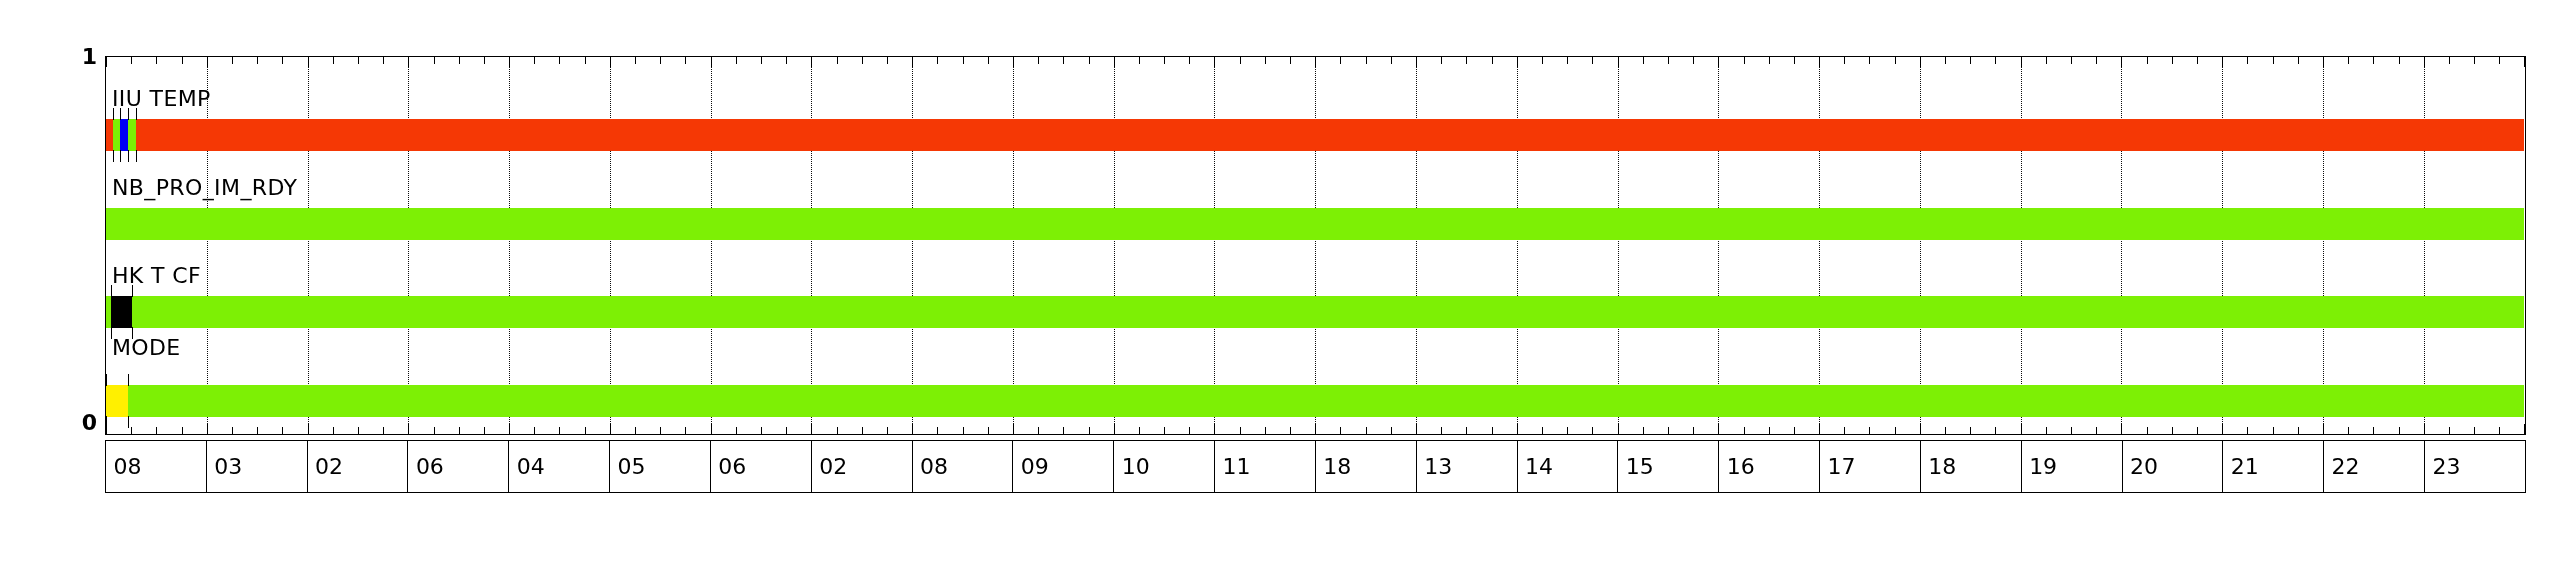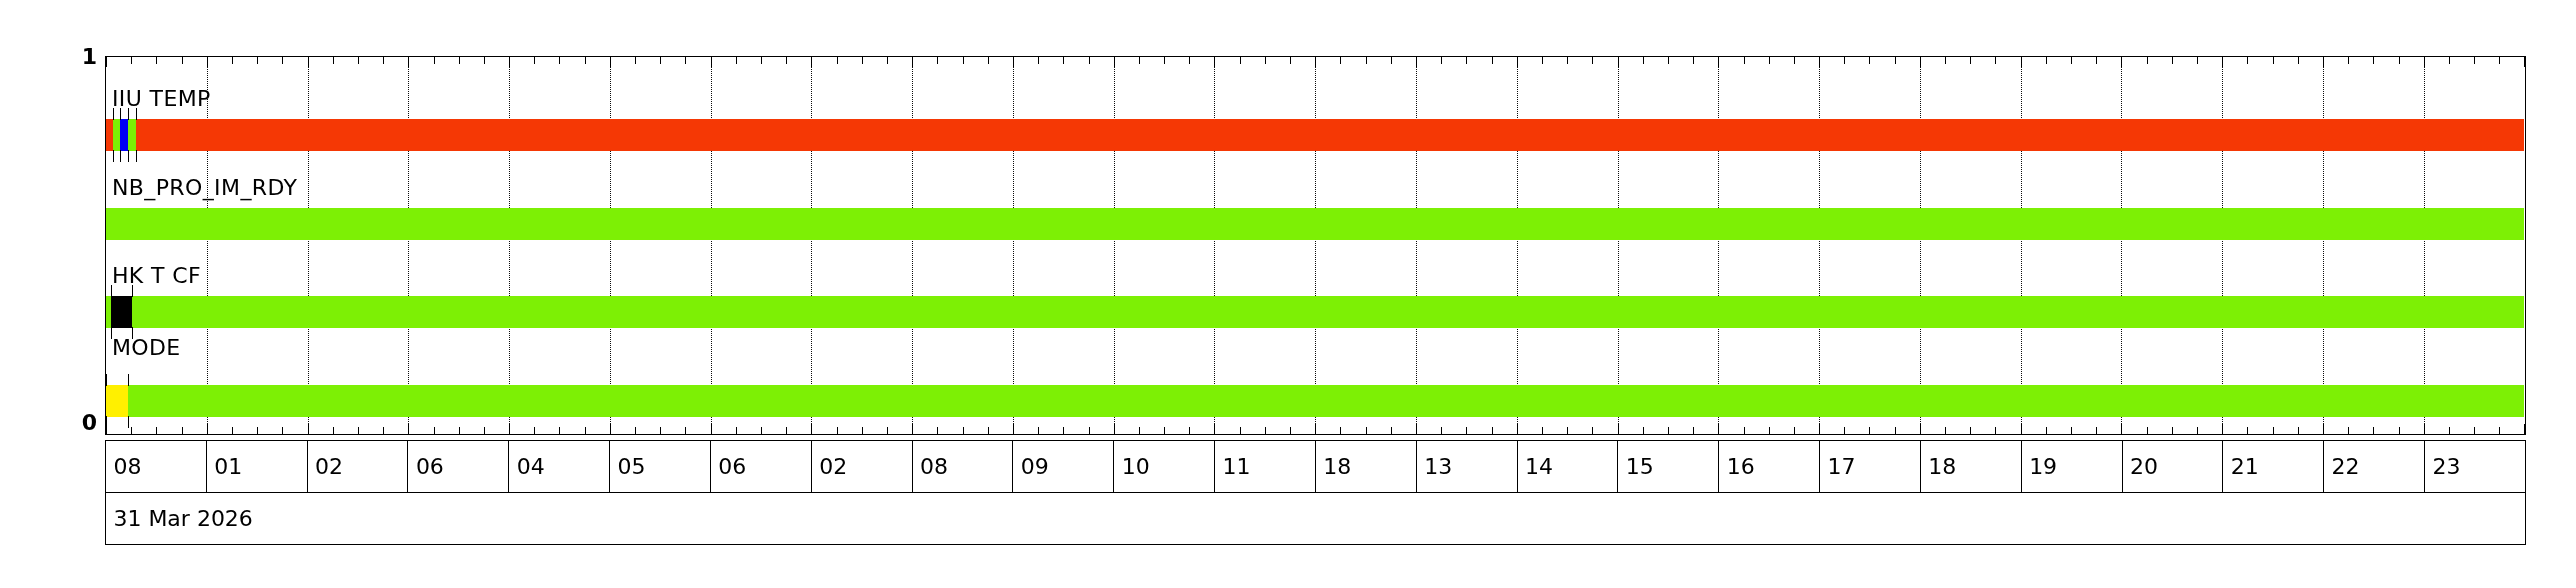--- a/index.html
+++ b/index.html
@@ -441,21 +441,21 @@
           </div>
         </div>
       </div>
   </div>
 
   <div id="hour-axis">
       <div class="hour-cell">
         <span>08</span>
       </div>
       <div class="hour-cell">
-        <span>01</span>
+        <span>03</span>
       </div>
       <div class="hour-cell">
         <span>02</span>
       </div>
       <div class="hour-cell">
         <span>06</span>
       </div>
       <div class="hour-cell">
         <span>04</span>
       </div>
@@ -511,18 +511,15 @@
         <span>21</span>
       </div>
       <div class="hour-cell">
         <span>22</span>
       </div>
       <div class="hour-cell">
         <span>23</span>
       </div>
     </div>
 
-  <div id="date-band">
-    <span>31 Mar 2026</span>
-  </div>
 
 </div>
 
 
 </body></html>

